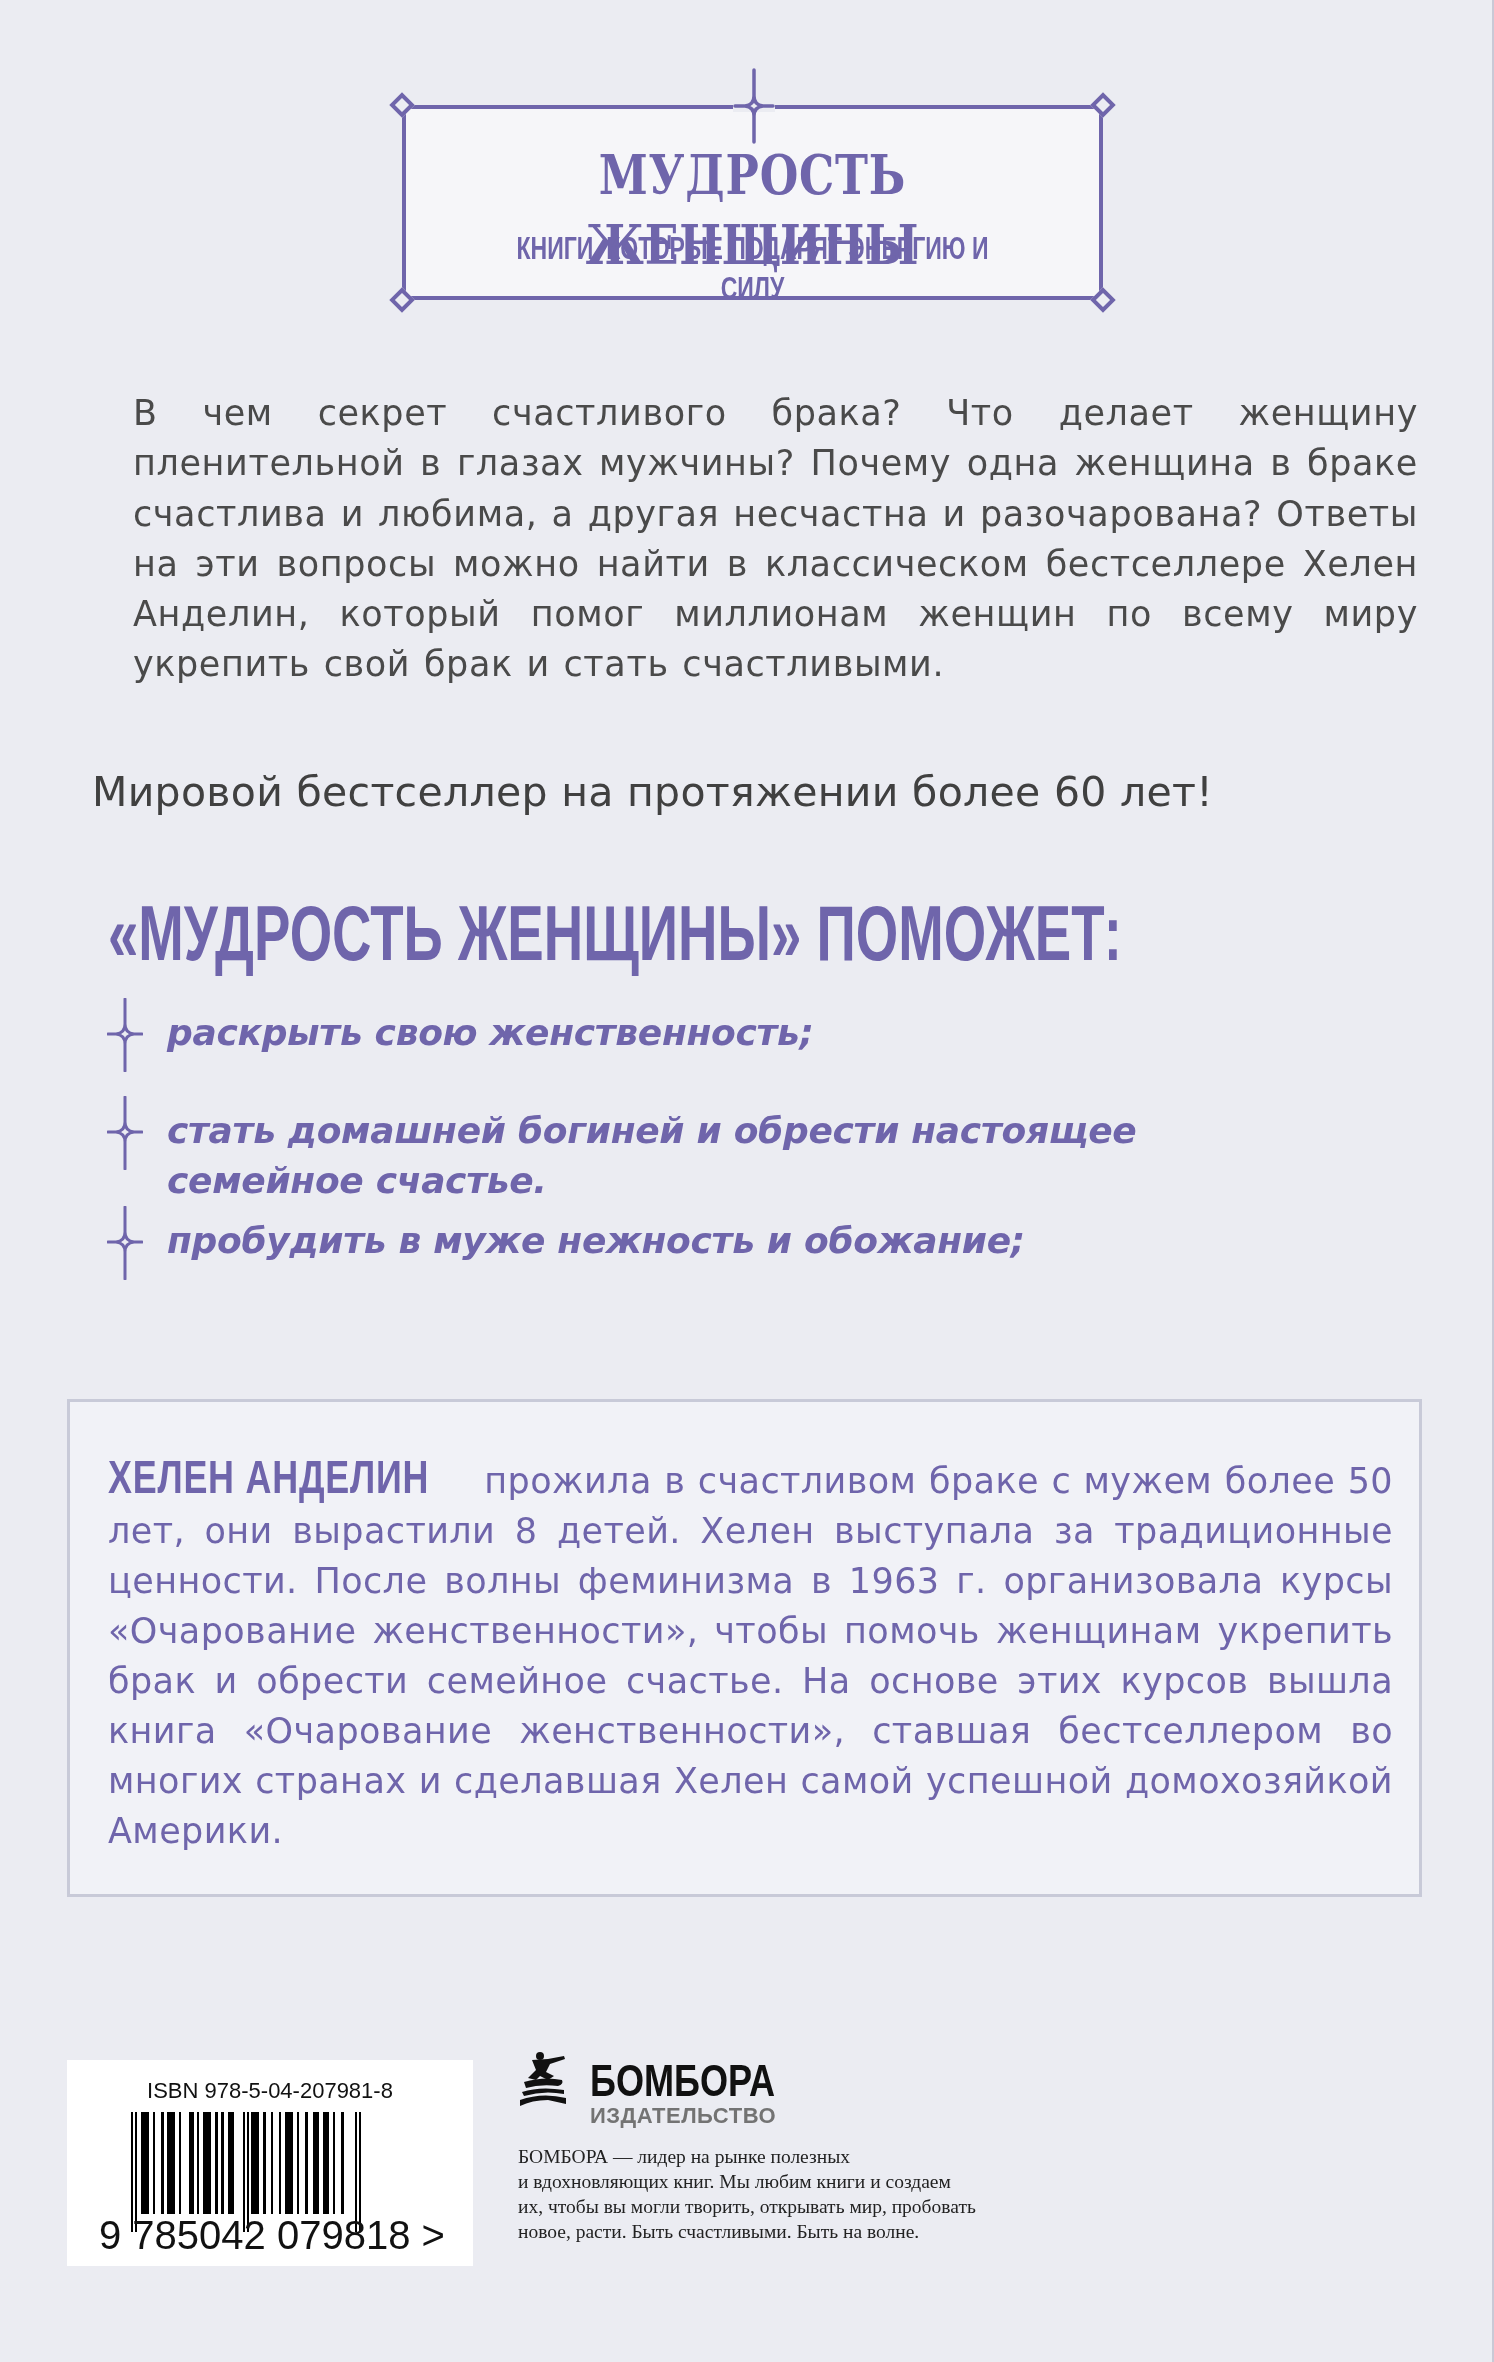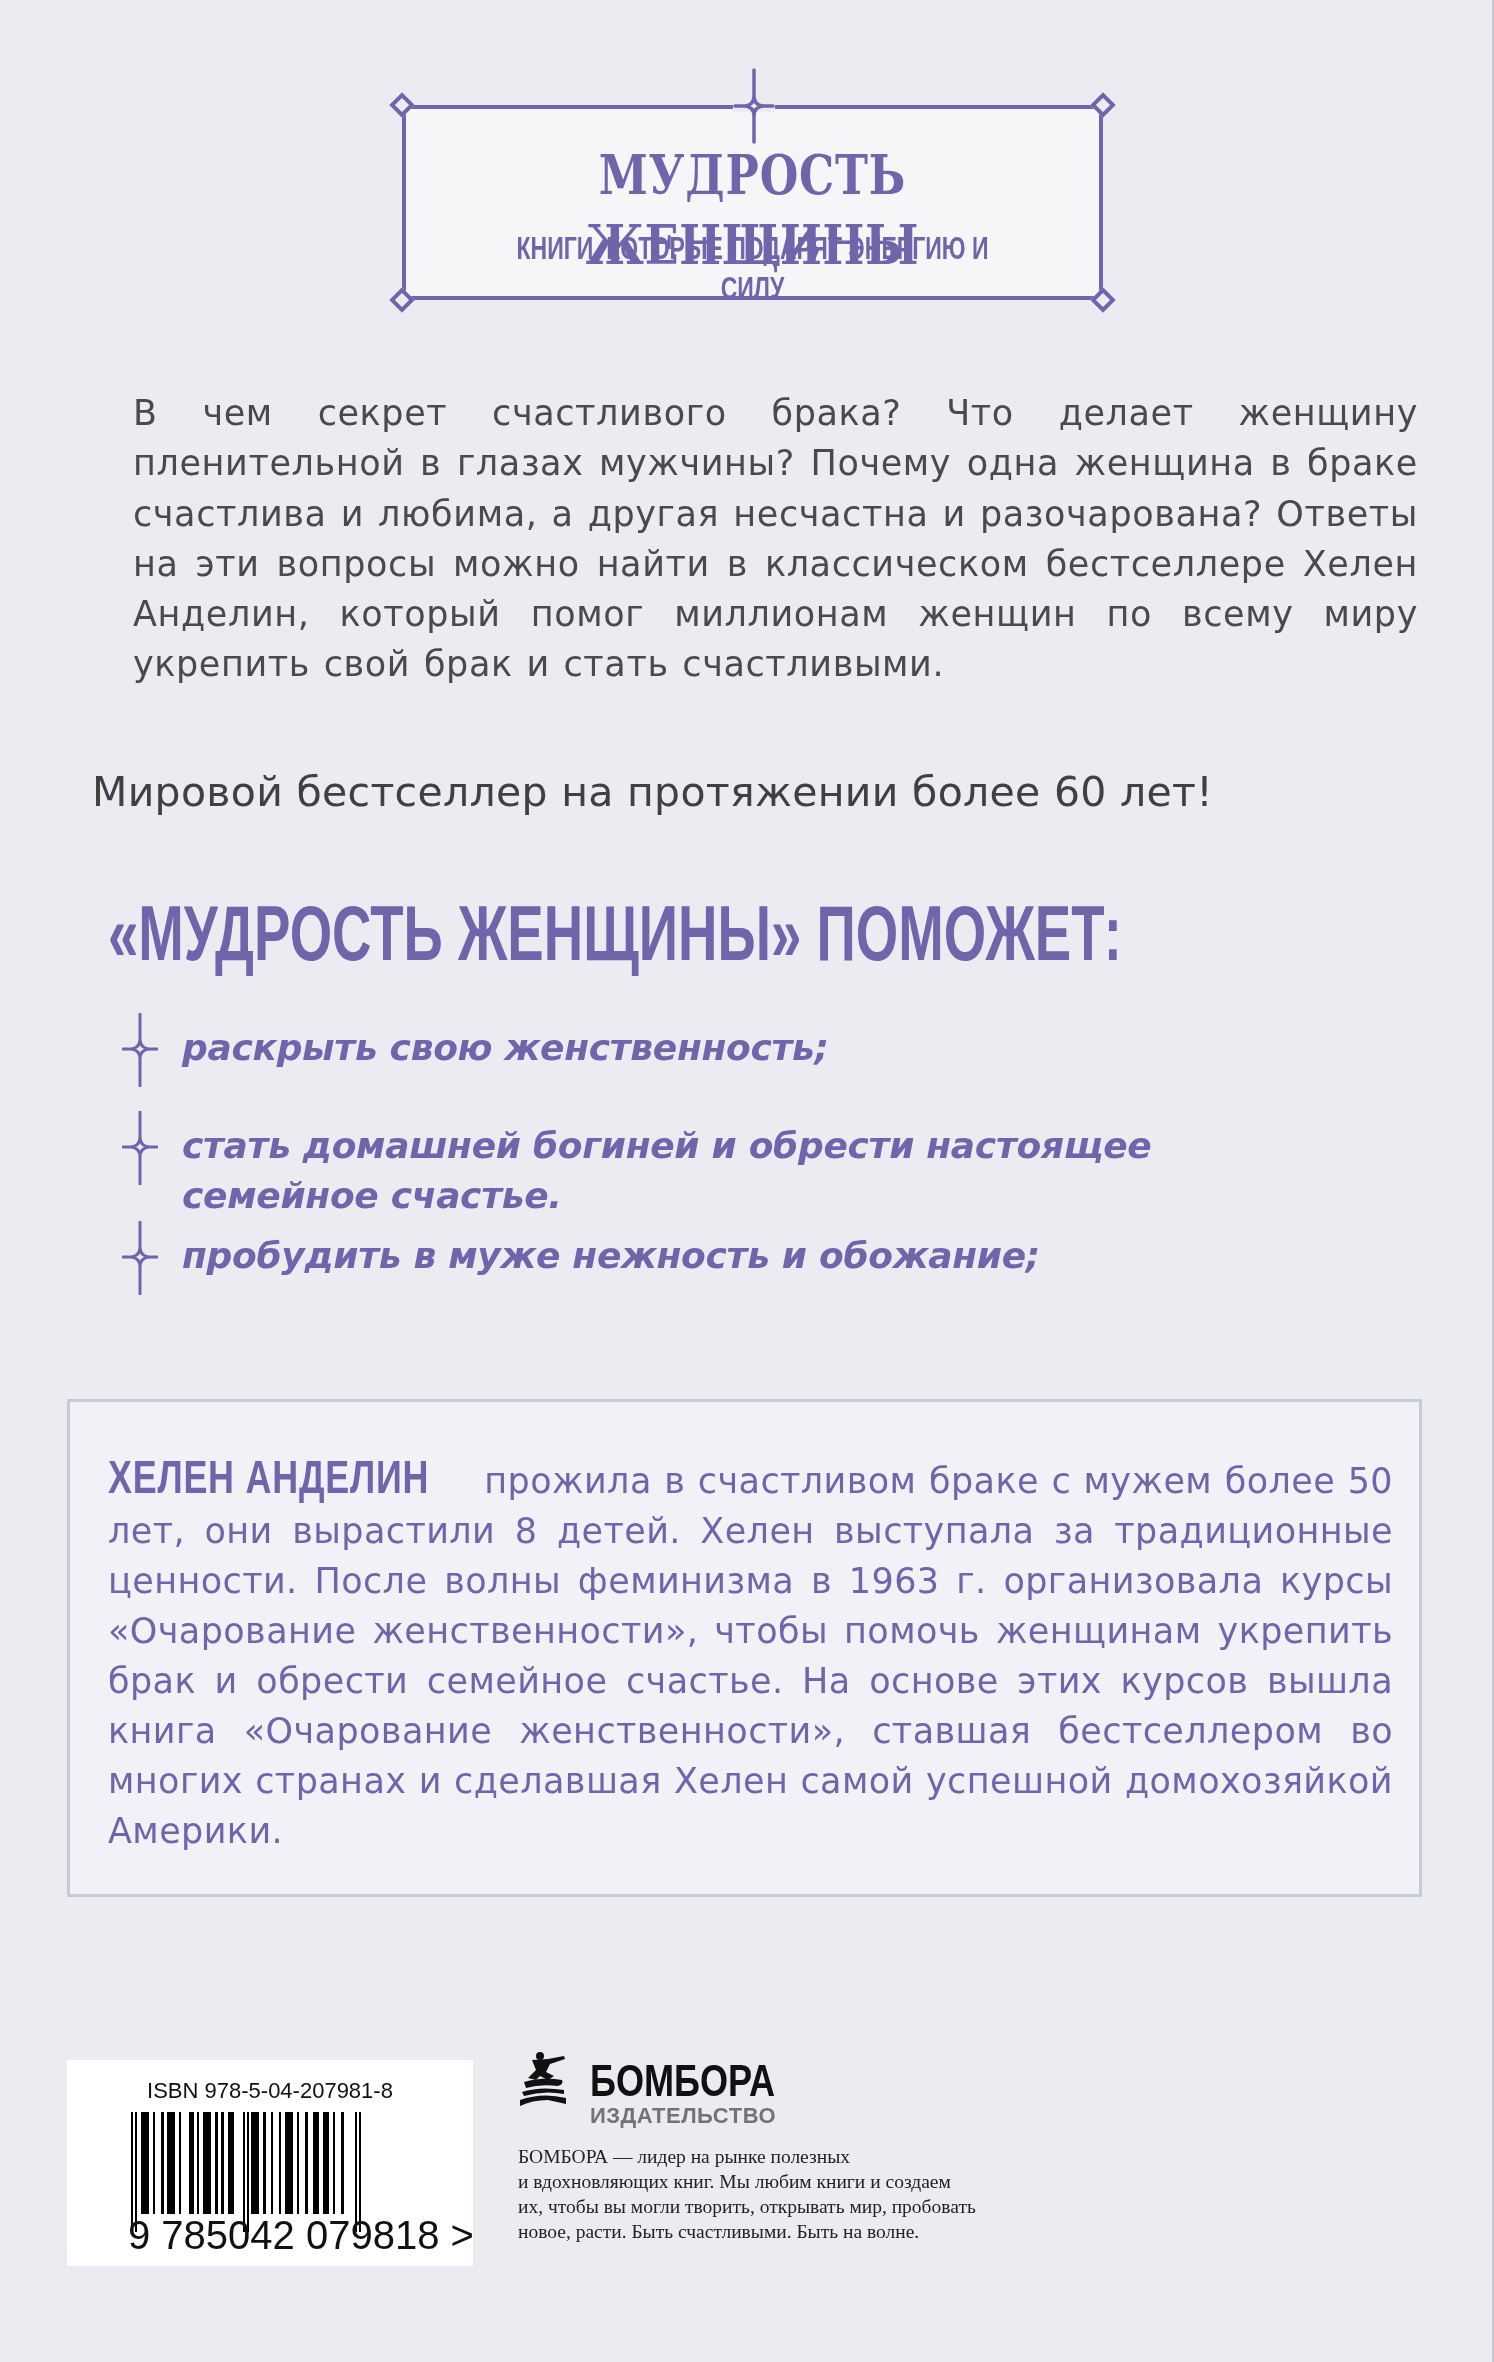--- a/index.html
+++ b/index.html
@@ -9,33 +9,33 @@
   
   .frame{left:402px;top:105px;width:701px;height:195px;box-sizing:border-box;background:#f6f6f9;border:4px solid #6f65ab;}
   .frame-gap{left:733px;top:100px;width:42px;height:12px;background:#ebecf2;}
   .diamond{width:18px;height:18px;box-sizing:border-box;border:4px solid #6f65ab;background:#ebecf2;transform:rotate(45deg);}
   .series-title{left:402px;top:140px;width:701px;text-align:center;font-family:"DejaVu Serif","Liberation Serif",serif;font-weight:bold;color:#6f65ab;font-size:54px;letter-spacing:1px;transform:scaleX(0.82);transform-origin:center;line-height:70px;}
   .series-sub{left:402px;top:228px;width:701px;text-align:center;font-family:"Liberation Sans",sans-serif;font-weight:bold;color:#6f65ab;font-size:32px;transform:scaleX(0.72);transform-origin:center;line-height:40px;}
   
   .para{left:108px;top:388px;width:1285px;color:#4a4a4a;font-family:"DejaVu Sans",sans-serif;font-size:35px;line-height:50.3px;text-align:justify;text-align-last:left;letter-spacing:0.6px;word-spacing:2px;margin-left:25px;}
   .tagline{left:92px;top:762px;width:1300px;color:#404040;font-family:"DejaVu Sans",sans-serif;font-size:41px;line-height:60px;letter-spacing:0.3px;}
   .helps-heading{left:108px;top:885px;color:#6f65ab;font-family:"Liberation Sans",sans-serif;font-weight:bold;font-size:78px;line-height:96px;transform:scaleX(0.70);transform-origin:left center;white-space:nowrap;}
-  .bullets{left:107px;top:998px;width:1290px;list-style:none;margin:15px;padding:0;}
+  .bullets{left:107px;top:998px;width:1290px;list-style:none;margin:0;padding:0;}
   .bullet{position:relative;padding-left:60px;color:#6f65ab;font-family:"DejaVu Sans",sans-serif;font-weight:bold;font-style:italic;font-size:36px;line-height:50px;letter-spacing:-0.3px;}
   .bullet .star{position:absolute;left:0;top:0;width:36px;height:74px;}
   .bullet .txt{display:block;padding-top:10px;}
   
   .bio{left:67px;top:1399px;width:1355px;height:498px;box-sizing:border-box;background:#f1f2f7;border:3px solid #c8cad8;}
   .bio-text{left:108px;top:1452px;width:1285px;color:#6f65ab;font-family:"DejaVu Sans",sans-serif;font-size:35px;line-height:50px;text-align:justify;text-align-last:left;letter-spacing:0.4px;}
   .bio-name{font-family:"Liberation Sans",sans-serif;font-weight:bold;font-size:46px;display:inline-block;transform:scaleX(0.78);transform-origin:left center;margin-right:-48px;letter-spacing:1px;}
   
   .barcode-box{left:67px;top:2060px;width:406px;height:206px;background:#ffffff;}
   .isbn{left:67px;top:2076px;width:406px;text-align:center;font-family:"Liberation Sans",sans-serif;font-size:22px;color:#111;line-height:30px;}
   .bars{left:131px;top:2112px;width:232px;height:120px;}
-  .ean-digits{left:99px;top:2212px;width:330px;font-family:"Liberation Sans",sans-serif;font-size:40px;color:#111;line-height:46px;white-space:nowrap;margin-left:29px;}
+  .ean-digits{left:99px;top:2212px;width:330px;font-family:"Liberation Sans",sans-serif;font-size:40px;color:#111;line-height:46px;white-space:nowrap;}
   
   .logo-icon{left:518px;top:2050px;width:52px;height:56px;}
   .logo-word{left:590px;top:2058px;font-family:"Liberation Sans",sans-serif;font-weight:bold;font-size:44px;line-height:46px;color:#111;transform:scaleX(0.82);transform-origin:left center;}
   .logo-sub{left:590px;top:2106px;font-family:"Liberation Sans",sans-serif;font-weight:bold;font-size:22px;line-height:20px;color:#737373;letter-spacing:0.5px;}
   .pub-desc{left:518px;top:2144px;width:700px;font-family:Liberation Serif, serif;font-size:19.5px;line-height:25px;color:#222;}
   .pub-desc span{display:block;white-space:nowrap;}
 </style>
 </head>
 <body>
 

